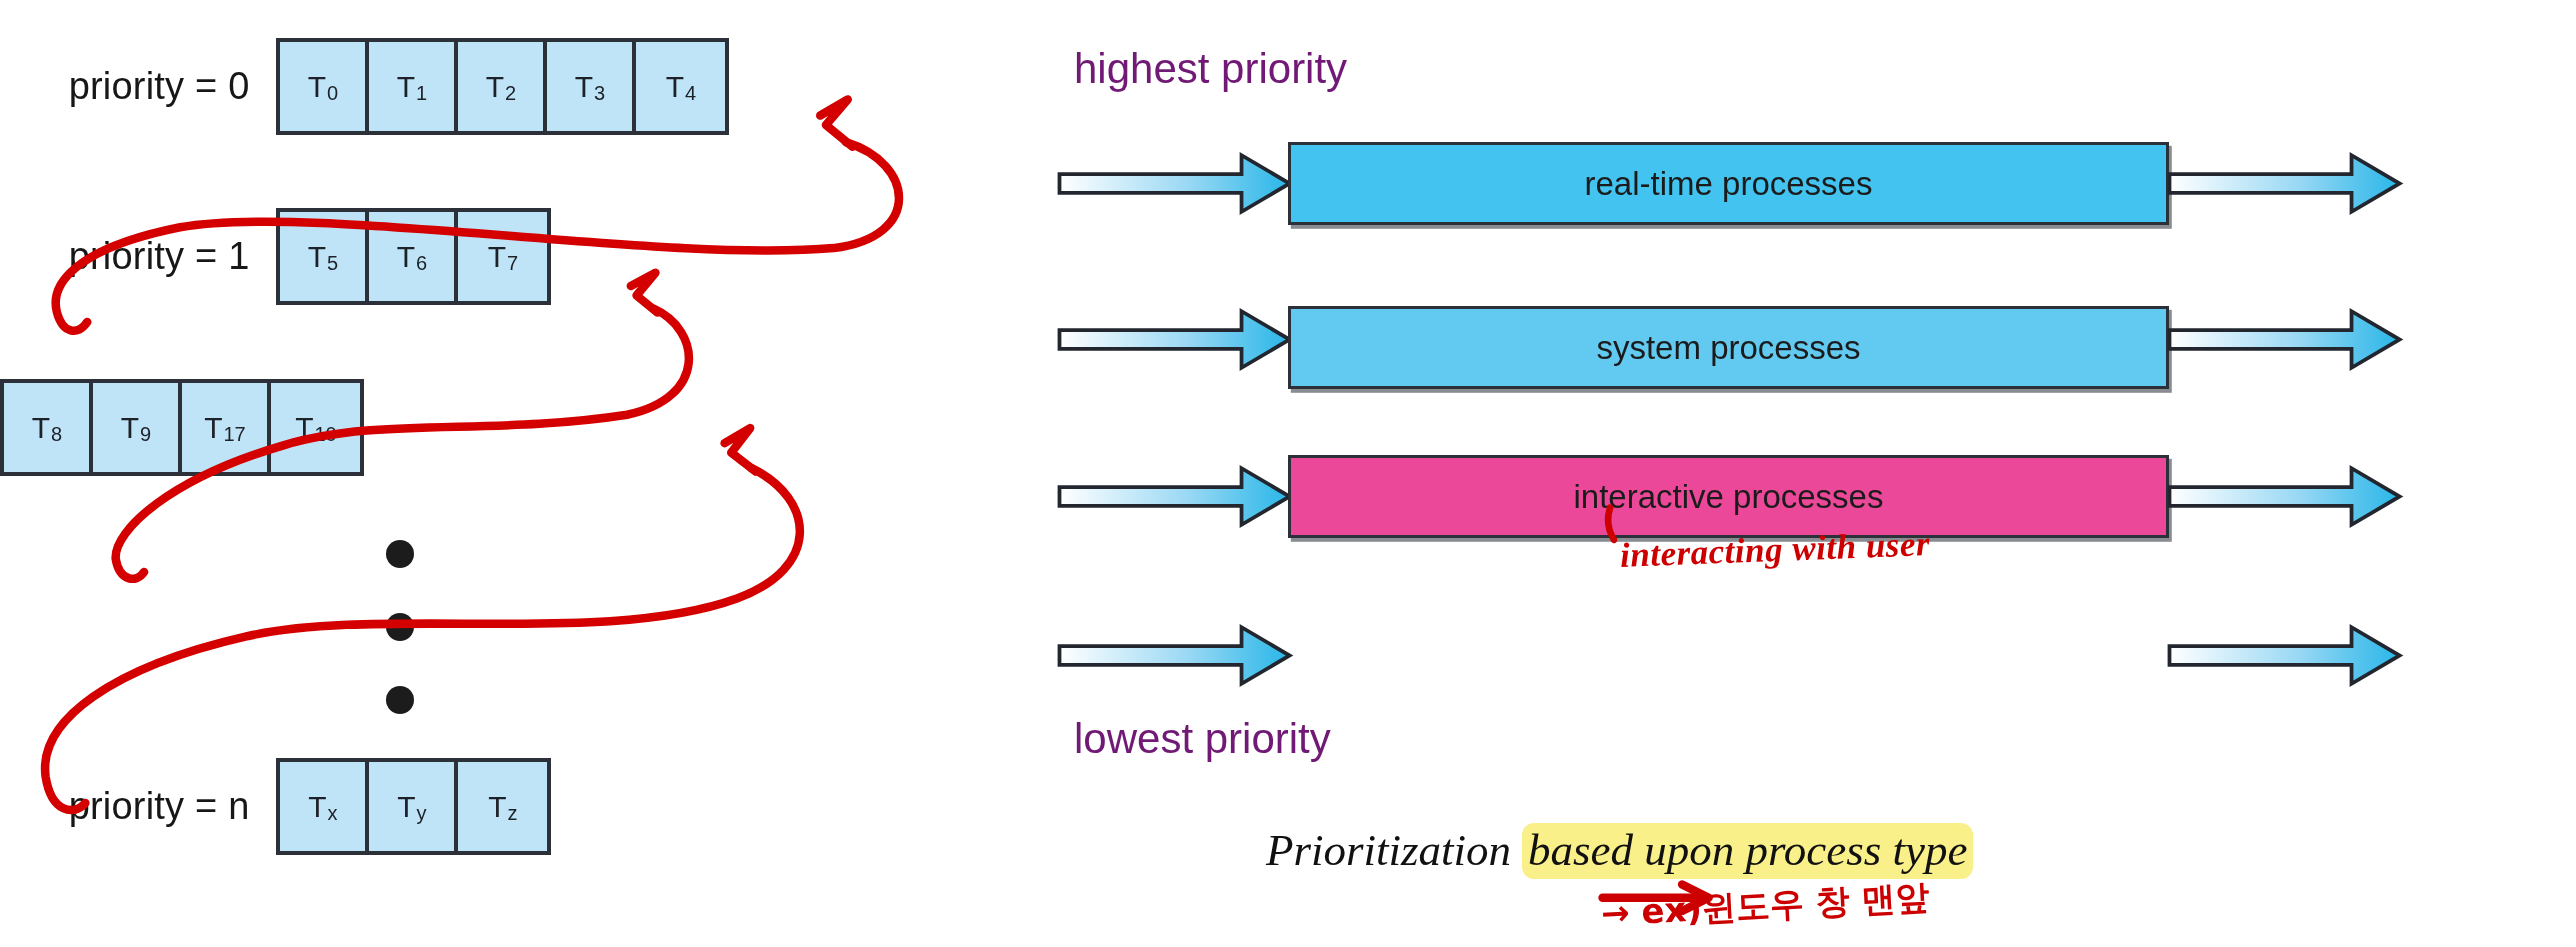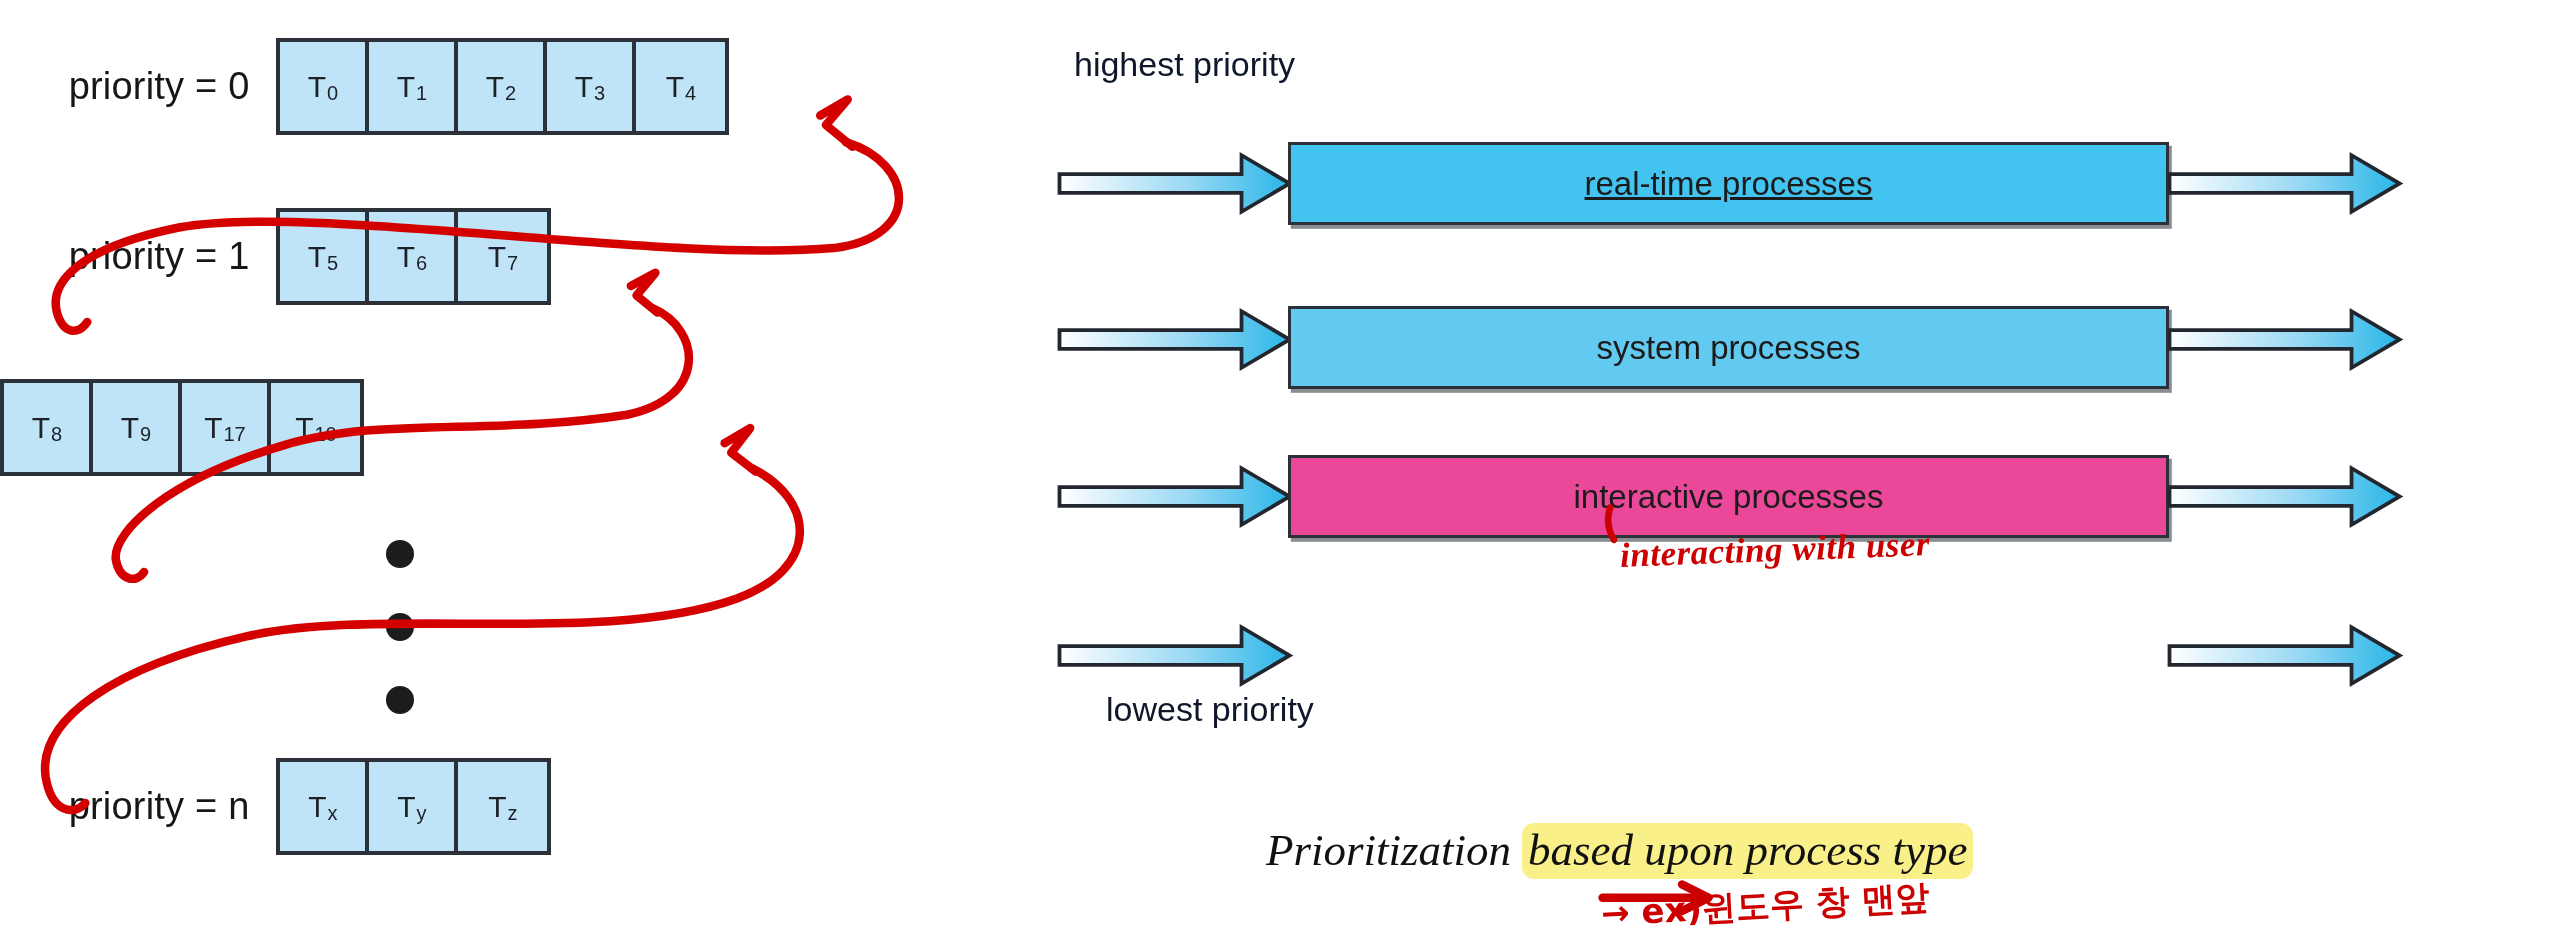--- a/index.html
+++ b/index.html
@@ -98,22 +98,22 @@
   #right-panel {
     position: absolute;
     left: 1042px;
     top: 0;
     width: 1534px;
     height: 947px;
   }
   .edge-label {
     position: absolute;
     font-family: "Liberation Sans", sans-serif;
-    font-size: 34px;
-    color: #0f172a;
+    font-size: 42px;
+    color: #701a75;
     white-space: nowrap;
   }
   .prio-band {
     position: absolute;
     left: 246px;
     width: 881px;
     height: 83px;
     border: 3.8px solid #2b3039;
     box-sizing: border-box;
     display: flex;
@@ -299,21 +299,21 @@
           <stop offset="100%" stop-color="#29b6e8"></stop>
         </linearGradient>
       </defs>
     </svg>
 
     <div class="edge-label" style="left:32px; top:45px;">highest priority</div>
 
     <svg class="feed-arrow" style="left:15px; top:142px; width:237px;" viewBox="0 0 250 88">
       <path d="M 2,34 L 195,34 L 195,14 L 246,44 L 195,74 L 195,54 L 2,54 Z" fill="url(#gradArrow)" stroke="#22262e" stroke-width="4"></path>
     </svg>
-    <div class="prio-band" style="top:142px; background:#43c3ef;text-decoration:underline;">
+    <div class="prio-band" style="top:142px; background:#43c3ef;">
       <span>real-time processes</span>
     </div>
     <svg class="feed-arrow" style="left:1125px; top:142px; width:237px;" viewBox="0 0 250 88">
       <path d="M 2,34 L 195,34 L 195,14 L 246,44 L 195,74 L 195,54 L 2,54 Z" fill="url(#gradArrow)" stroke="#22262e" stroke-width="4"></path>
     </svg>
 
     <svg class="feed-arrow" style="left:15px; top:298px; width:237px;" viewBox="0 0 250 88">
       <path d="M 2,34 L 195,34 L 195,14 L 246,44 L 195,74 L 195,54 L 2,54 Z" fill="url(#gradArrow)" stroke="#22262e" stroke-width="4"></path>
     </svg>
     <div class="prio-band" style="top:306px; background:#62caf1;">
@@ -333,21 +333,21 @@
       <path d="M 2,34 L 195,34 L 195,14 L 246,44 L 195,74 L 195,54 L 2,54 Z" fill="url(#gradArrow)" stroke="#22262e" stroke-width="4"></path>
     </svg>
 
     <svg class="feed-arrow" style="left:15px; top:614px; width:237px;" viewBox="0 0 250 88">
       <path d="M 2,34 L 195,34 L 195,14 L 246,44 L 195,74 L 195,54 L 2,54 Z" fill="url(#gradArrow)" stroke="#22262e" stroke-width="4"></path>
     </svg>
     <svg class="feed-arrow" style="left:1125px; top:614px; width:237px;" viewBox="0 0 250 88">
       <path d="M 2,34 L 195,34 L 195,14 L 246,44 L 195,74 L 195,54 L 2,54 Z" fill="url(#gradArrow)" stroke="#22262e" stroke-width="4"></path>
     </svg>
 
-    <div class="edge-label" style="left:32px; top:690px;margin-left:32px;">lowest priority</div>
+    <div class="edge-label" style="left:32px; top:715px;">lowest priority</div>
 
     <div class="bottom-caption">
       <span>Prioritization</span>
       <span class="hl">based upon process type</span>
     </div>
 
     <svg id="red-overlay-right" width="1534" height="947" viewBox="0 0 1620 1000">
       <g fill="none" stroke="#cc0000" stroke-width="7" stroke-linecap="round" stroke-linejoin="round">
         <path d="M 600,536 C 596,548 598,560 604,570"></path>
         <path d="M 592,948 L 700,948" stroke-width="9"></path>

